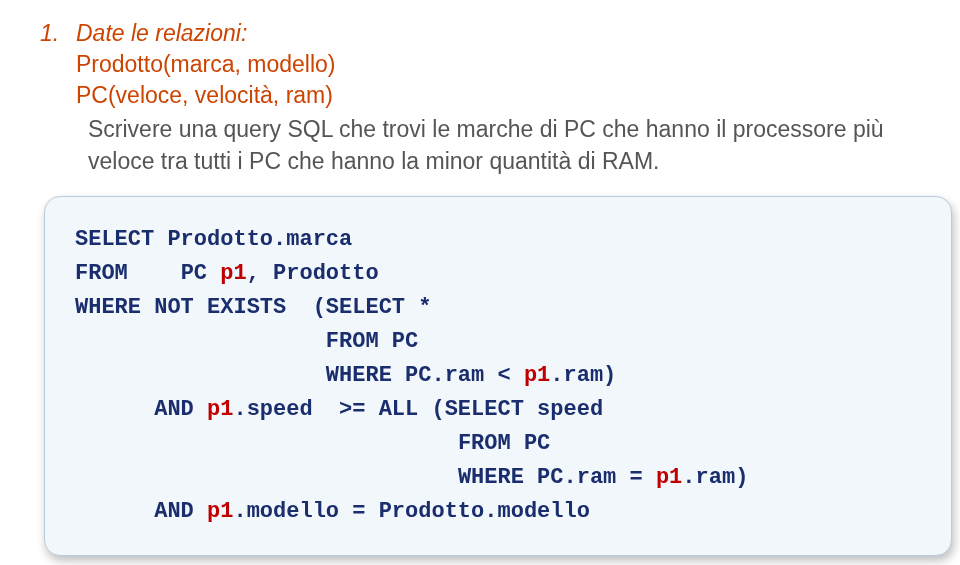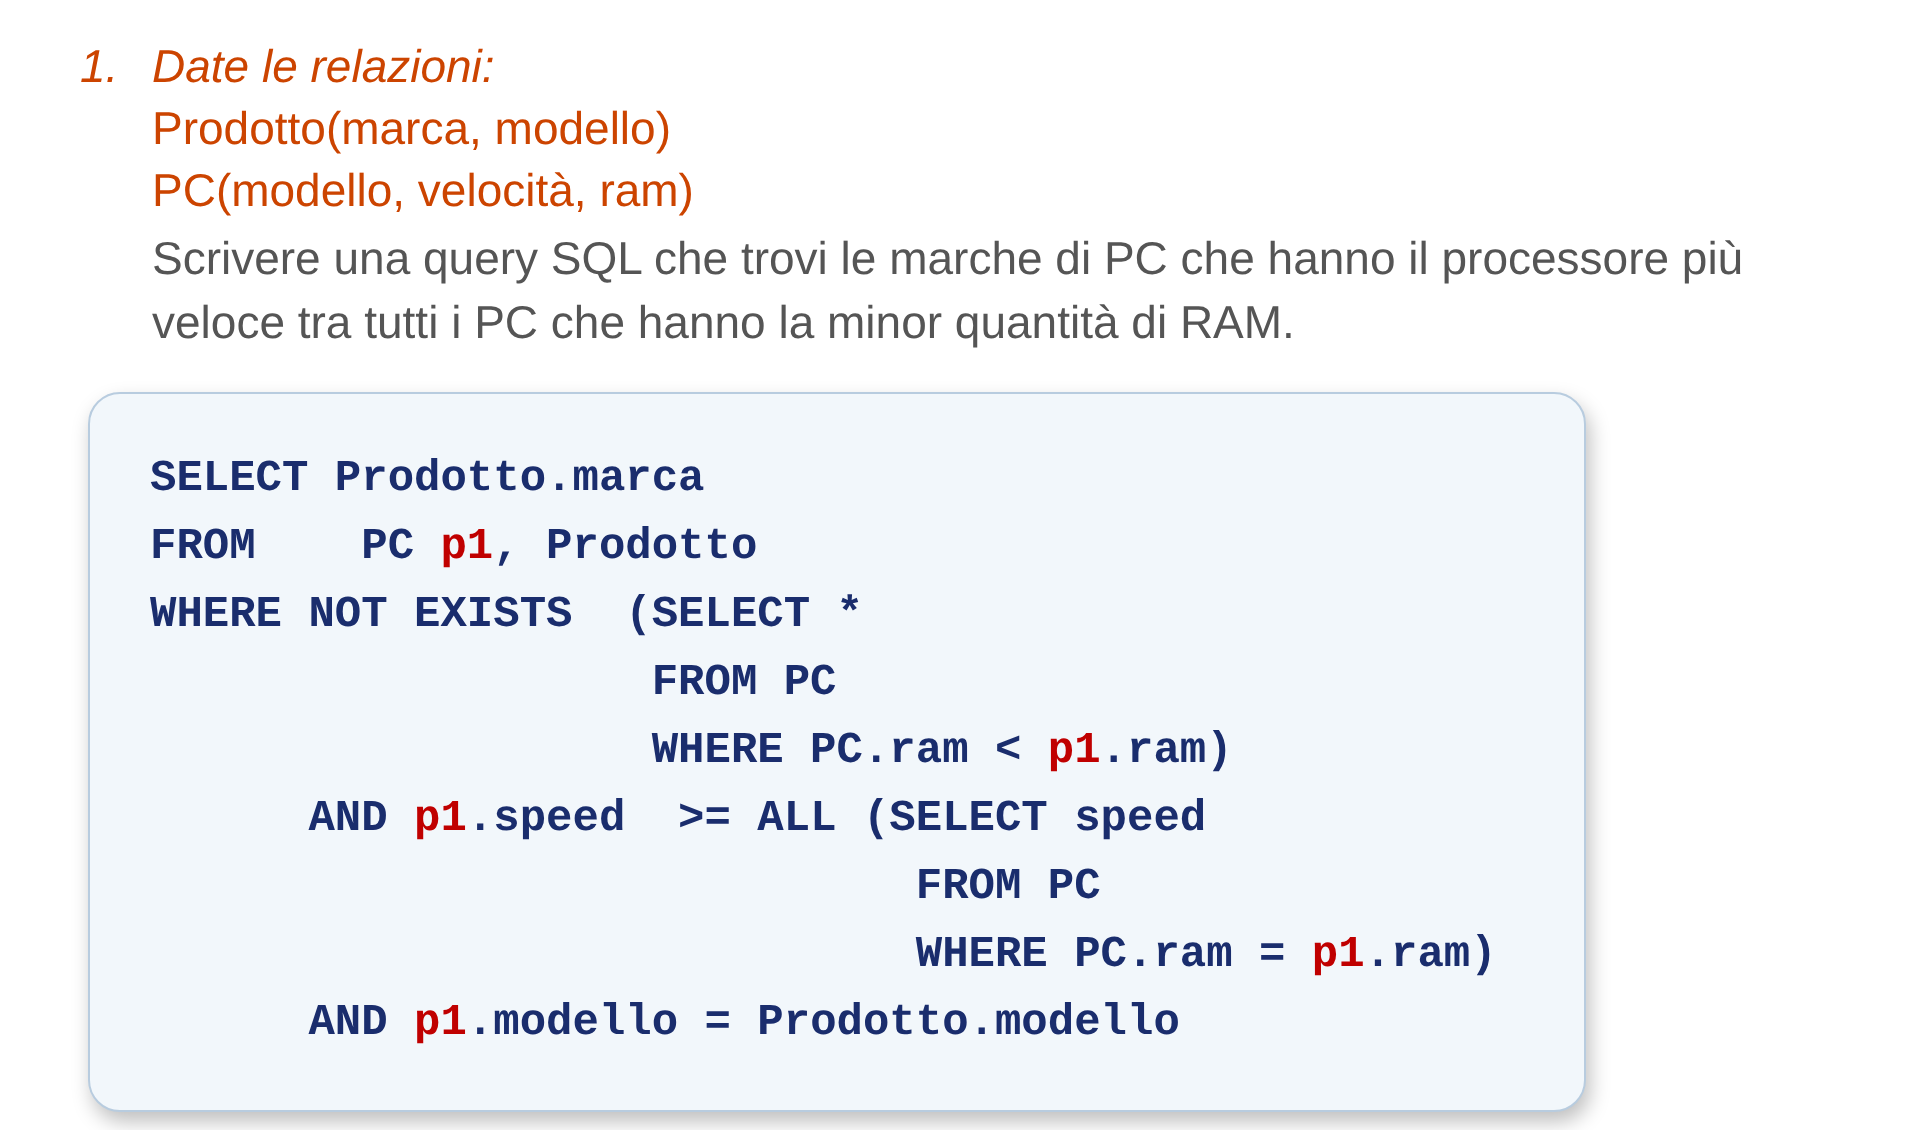--- a/index.html
+++ b/index.html
@@ -26,30 +26,30 @@
       display: inline-block;
       vertical-align: top;
     }
     .question-schema {
       margin-left: 36px;
       color: #cc4400;
       font-size: 23px;
       line-height: 1.35;
     }
     .question-body {
-      margin-left: 36px;
+      margin-left: 48px;
       color: #555555;
       font-size: 23px;
       line-height: 1.4;
       margin-top: 2px;
     }
     .code-card {
       margin-top: 18px;
       margin-left: 4px;
-      width: 749px;
+      width: 908px;
       background: #f2f7fb;
       border: 1px solid #b8ccdf;
       border-radius: 16px;
       box-shadow: 2px 5px 10px rgba(0,0,0,0.25);
       padding: 26px 28px 26px 30px;
       font-family: "Courier New", Courier, monospace;
       font-size: 22px;
       font-weight: bold;
       color: #1a2d6d;
       line-height: 1.55;
@@ -57,21 +57,21 @@
     }
     .alias { color: #c00000; }
   </style>
 </head>
 <body>
 
 <div class="question-header">
   <span class="question-number">1.</span><span class="question-text">Date le relazioni:</span>
 </div>
 <div class="question-schema">Prodotto(marca, modello)</div>
-<div class="question-schema">PC(modello, velocità, ram)</div>
+<div class="question-schema">PC(veloce, velocità, ram)</div>
 <div class="question-body">Scrivere una query SQL che trovi le marche di PC che hanno il processore più veloce tra tutti i PC che hanno la minor quantità di RAM.</div>
 
 <div class="code-card"><span>SELECT</span><span> Prodotto.marca</span>
 <span>FROM</span><span>    </span><span>PC </span><span class="alias">p1</span><span>, Prodotto</span>
 <span>WHERE</span><span> NOT EXISTS  (SELECT *</span>
 <span>                   </span><span>FROM PC</span>
 <span>                   </span><span>WHERE PC.ram &lt; </span><span class="alias">p1</span><span>.ram)</span>
 <span>      </span><span>AND </span><span class="alias">p1</span><span>.speed  &gt;= ALL (SELECT speed</span>
 <span>                             </span><span>FROM PC</span>
 <span>                             </span><span>WHERE PC.ram = </span><span class="alias">p1</span><span>.ram)</span>

